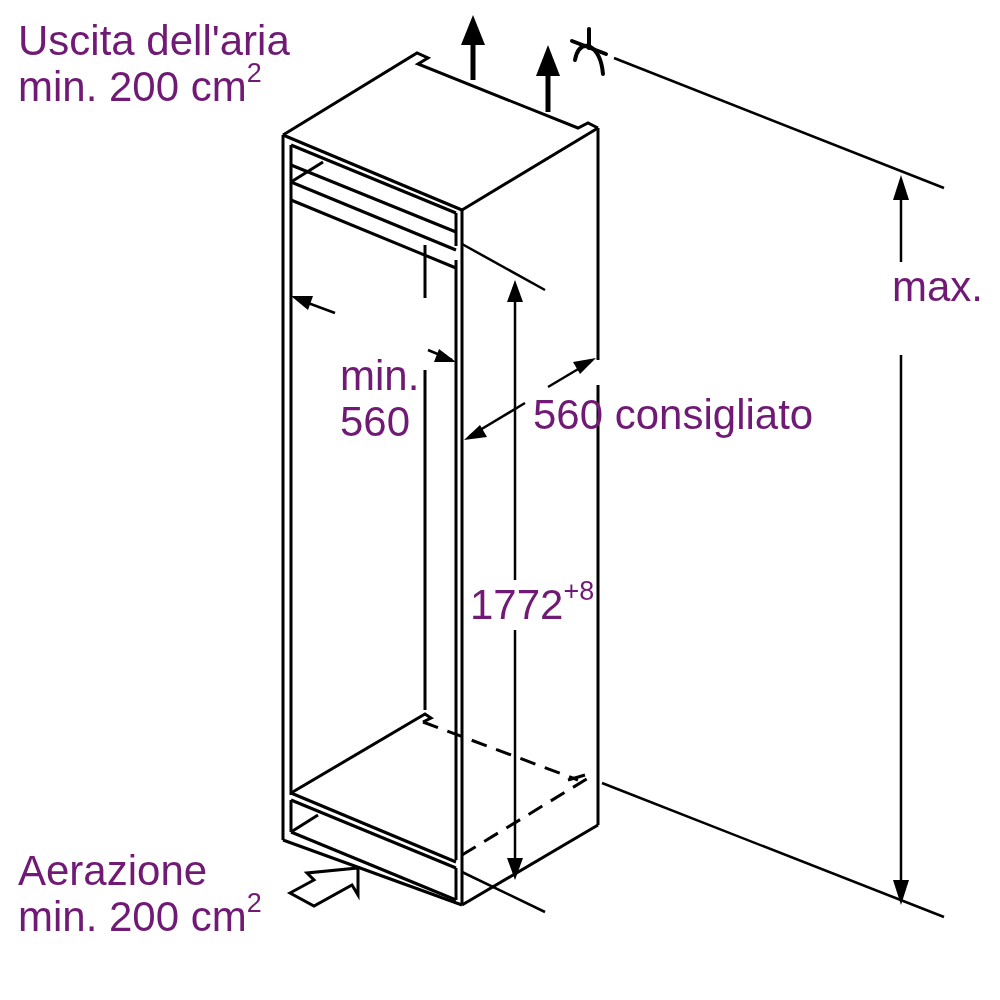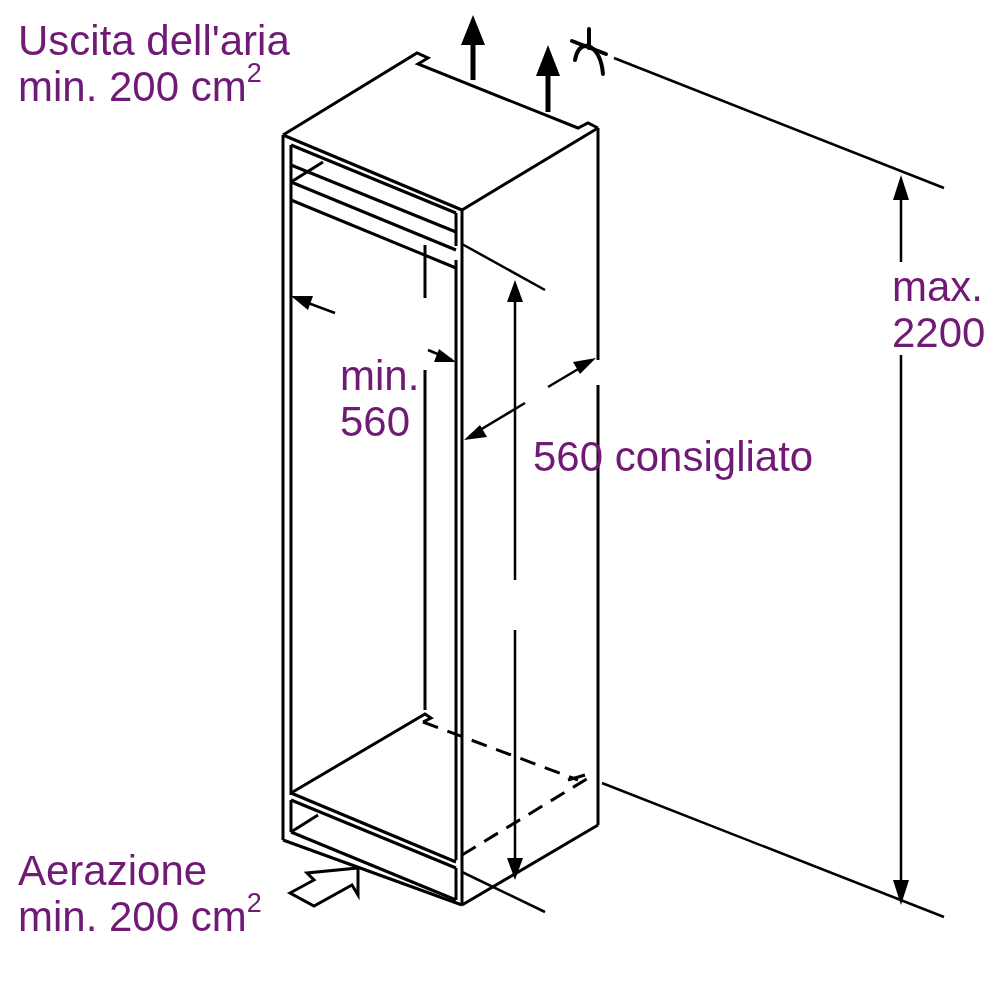--- a/index.html
+++ b/index.html
@@ -158,28 +158,30 @@
   <div class="label" style="left:18px; top:18px;">
     <div>Uscita dell'aria</div>
     <div><span>min. 200 cm</span><sup>2</sup></div>
   </div>
 
   <div class="label" style="left:340px; top:305px;margin-top:48px;">
     <div>min.</div>
     <div>560</div>
   </div>
 
-  <div class="label" style="left:533px; top:392px;margin-top:42px;">
+  <div class="label" style="left:533px; top:392px;">
     <div>560 consigliato</div>
   </div>
 
+  <div class="label" style="left:470px; top:582px;">
+    <span>1772</span><sup>+8</sup>
+  </div>
 
   <div class="label" style="left:852px; top:264px;margin-left:40px;">
     <div>max.</div>
-    <div>2200</div>
   </div>
 
   <div class="label" style="left:18px; top:848px;">
     <div>Aerazione</div>
     <div><span>min. 200 cm</span><sup>2</sup></div>
   </div>
 
 </div>
 
 </body></html>

